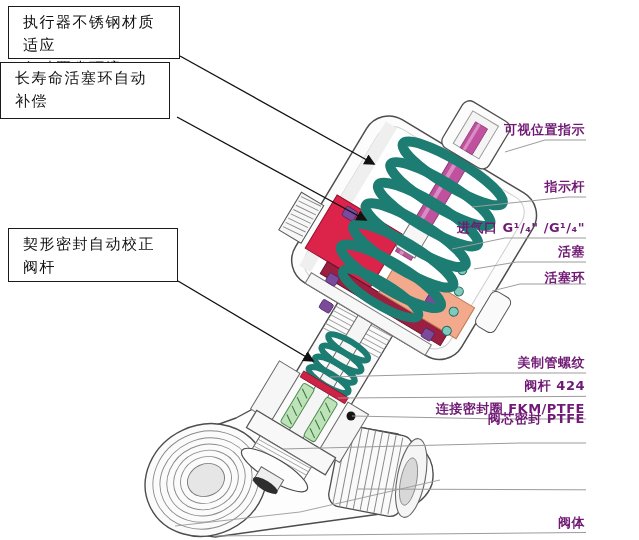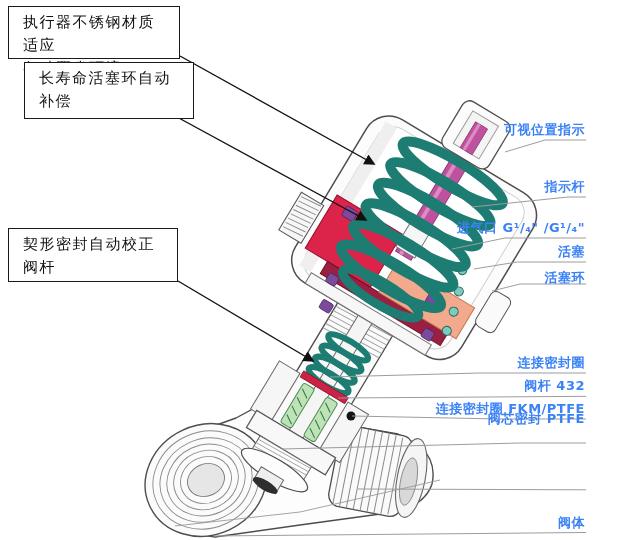--- a/index.html
+++ b/index.html
@@ -9,21 +9,21 @@
   }
   .stage svg { position:absolute; left:0; top:0; }
   .callout {
     position:absolute; box-sizing:border-box; background:#ffffff;
     border:1.5px solid #1a1a1a; color:#111;
     font-family:"DejaVu Serif", serif; font-size:15px; line-height:23px;
     letter-spacing:1.5px; padding:4px 8px 4px 14px; z-index:3;
   }
   .plabel {
     position:absolute; right:1px; text-align:left; white-space:nowrap;
-    color:#3b82f6; font-size:13px; font-weight:700; letter-spacing:0.5px;
+    color:#701a75; font-size:13px; font-weight:700; letter-spacing:0.5px;
     z-index:3; line-height:16px;
   }
 </style>
 </head>
 <body>
 
 <div class="stage">
 
   <svg width="639" height="540" viewBox="0 0 639 540">
     <defs>
@@ -182,31 +182,31 @@
       <path d="M180,56 L374,164" marker-end="url(#arrhead)"></path>
       <path d="M177,117 L366,220" marker-end="url(#arrhead)"></path>
       <path d="M178,281 L313,361" marker-end="url(#arrhead)"></path>
     </g>
   </svg>
 
   <div class="callout" style="left:8px; top:6px; width:172px; height:53px;">
     <div>执行器不锈钢材质适应</div>
     <div>各种恶劣环境。</div>
   </div>
-  <div class="callout" style="left:24px; top:62px; width:170px; height:57px;">
+  <div class="callout" style="left:0; top:62px; width:170px; height:57px;">
     <div>长寿命活塞环自动补偿</div>
   </div>
   <div class="callout" style="left:8px; top:228px; width:170px; height:54px; ">
     <div>契形密封自动校正阀杆</div>
   </div>
 
   <div class="plabel" style="top:122px;">可视位置指示</div>
   <div class="plabel" style="top:179px;">指示杆</div>
   <div class="plabel" style="top:220px;">进气口 G¹/₄" /G¹/₄"</div>
   <div class="plabel" style="top:244px;">活塞</div>
   <div class="plabel" style="top:270px;">活塞环</div>
-  <div class="plabel" style="top:355px;">连接密封圈</div>
-  <div class="plabel" style="top:378px;">阀杆 432</div>
+  <div class="plabel" style="top:355px;">美制管螺纹</div>
+  <div class="plabel" style="top:378px;">阀杆 424</div>
   <div class="plabel" style="top:401px;">连接密封圈 FKM/PTFE</div>
   <div class="plabel" style="top:411px;">阀芯密封 PTFE</div>
   <div class="plabel" style="top:515px;">阀体</div>
 
 </div>
 
 </body></html>

